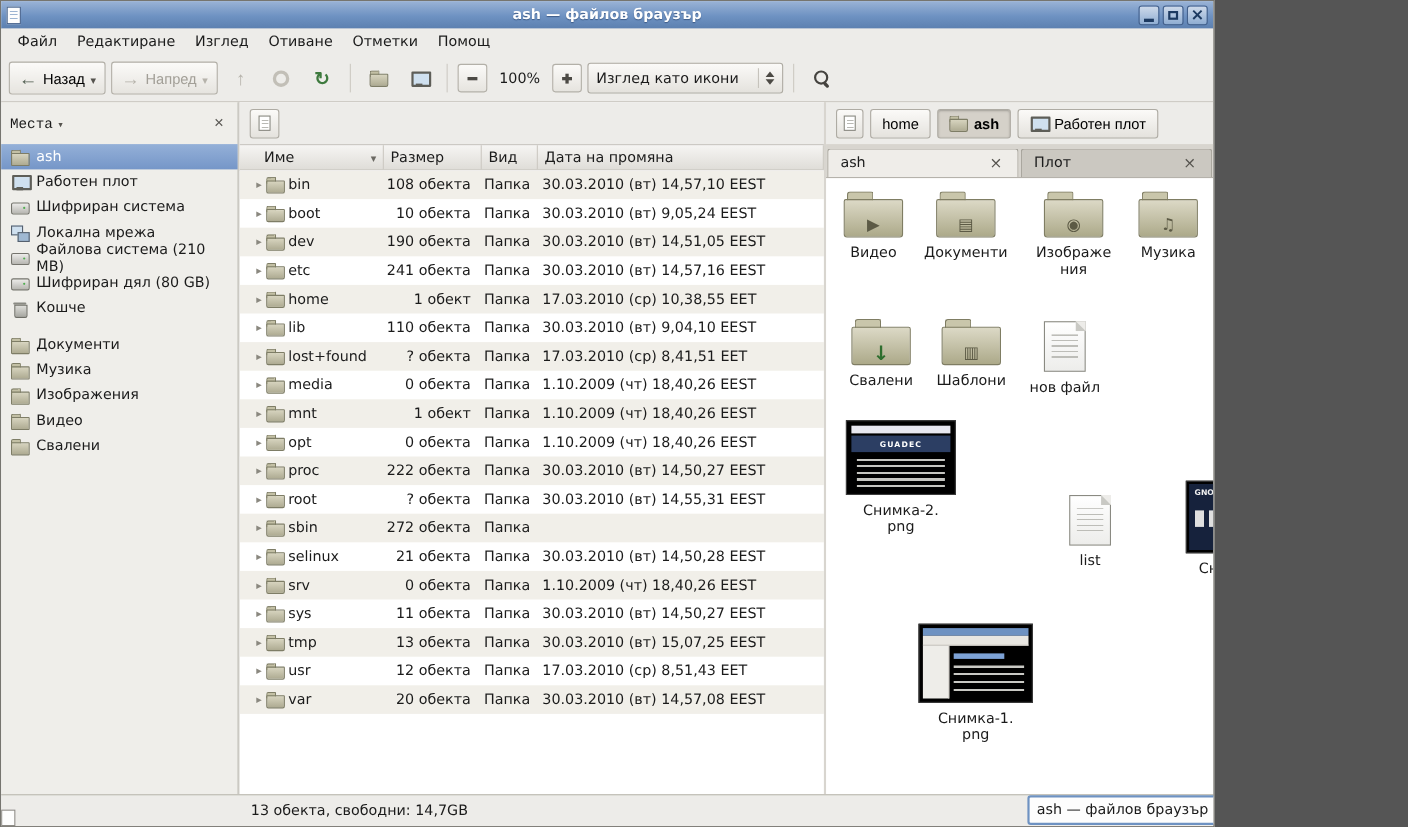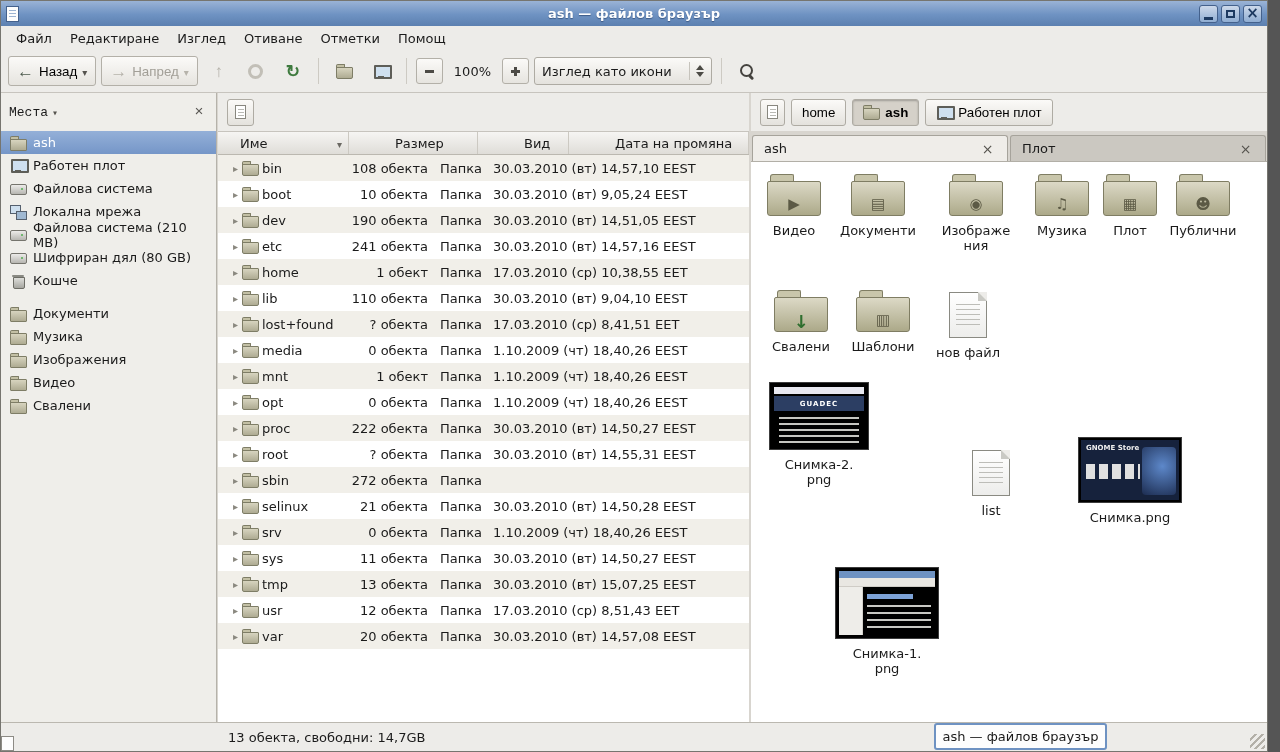--- a/index.html
+++ b/index.html
@@ -1,18 +1,18 @@
 <!DOCTYPE html>
 <html style="--titlebar_blue: #6e92c2; --selection_blue: #7ea3d6; --window_bg: #edece9; --folder_tan: #c9c6ab;"><head>
 <meta charset="utf-8">
 <style>
   *{margin:0;padding:0;box-sizing:border-box;}
   html,body{width:1280px;height:752px;}
   body{font-family:"DejaVu Sans","Liberation Sans",sans-serif;font-size:13px;color:#1b1b1b;background:#555;}
-  .window{position:relative;width:1268px;height:752px;background:var(--window_bg,#edece9);overflow:hidden;border:1px solid #76756f;}
+  .window{position:relative;width:1104px;height:752px;background:var(--window_bg,#edece9);overflow:hidden;border:1px solid #76756f;}
 
   
   .titlebar{position:absolute;left:0;top:0;width:100%;height:25px;
     background:linear-gradient(180deg,#9ab3d6 0%,var(--titlebar_blue,#6e92c2) 55%,#5c80b0 100%);
     display:flex;align-items:center;padding:0 5px;}
   .win-icon{width:13px;height:16px;background:#fdfdfd;border:1px solid #44618c;position:relative;}
   .win-icon::after{content:"";position:absolute;left:2px;top:3px;right:2px;height:8px;
     background:repeating-linear-gradient(180deg,#9db4d2 0 1px,transparent 1px 3px);}
   .title{position:absolute;left:0;right:0;text-align:center;color:#fff;font-weight:bold;
     text-shadow:0 1px 1px #3c5a86;pointer-events:none;}
@@ -92,21 +92,21 @@
   .side-item[data-icon="trash-icon"] .sicon::before{content:"";position:absolute;left:3px;top:4px;width:10px;height:10px;background:linear-gradient(#dededa,#a6a6a0);border:1px solid #6d6d66;border-radius:0 0 2px 2px;}
   .side-item[data-icon="trash-icon"] .sicon::after{content:"";position:absolute;left:2px;top:2px;width:12px;height:2px;background:#8a8a83;border-radius:1px;}
   .side-splitter{position:absolute;left:216px;top:92px;width:1px;bottom:29px;background:#d8d5cf;}
 
   
   .tree-pane{position:absolute;left:217px;top:92px;width:531px;bottom:29px;display:flex;flex-direction:column;background:#fff;}
   .tree-pathbar{height:38px;background:var(--window_bg,#edece9);display:flex;align-items:center;padding:0 9px;flex:0 0 38px;}
   .mini-btn{width:27px;height:27px;border:1px solid #aeaba3;border-radius:3px;
     background:linear-gradient(#fbfaf8,#e4e2dd);display:flex;align-items:center;justify-content:center;}
   .tree-header{display:grid;grid-template-columns:131px 89px 51px 1fr;height:24px;flex:0 0 24px;
-    background:linear-gradient(#f6f5f3,#dfddd8);border-top:1px solid #c7c4be;border-bottom:1px solid #bbb8b0;gap:40px;}
+    background:linear-gradient(#f6f5f3,#dfddd8);border-top:1px solid #c7c4be;border-bottom:1px solid #bbb8b0;}
   .hcell{display:flex;align-items:center;padding:0 6px;border-right:1px solid #ccc9c2;overflow:hidden;}
   .hcell.first{padding-left:22px;justify-content:space-between;}
   .sort-icon::before{content:"▾";font-size:10px;color:#6b6963;}
   .tree-rows{flex:1;overflow:hidden;background:#fff;}
   .trow{display:grid;grid-template-columns:24px 20px 87px 89px 51px 1fr;height:26px;align-items:center;}
   .trow:nth-child(odd){background:#f1efe9;}
   .expander{display:flex;align-items:center;justify-content:flex-end;padding-right:4px;}
   .expander::before{content:"▸";font-size:10px;color:#8a887f;}
   .c-size{text-align:right;padding-right:10px;}
   .c-type{padding-left:2px;}
@@ -282,21 +282,21 @@
           <span>ash</span>
         </div>
 
         <div class="side-item" data-icon="desktop-icon">
           <span class="sicon"></span>
           <span>Работен плот</span>
         </div>
 
         <div class="side-item" data-icon="filesystem-icon">
           <span class="sicon"></span>
-          <span>Файлова система</span>
+          <span>Шифриран система</span>
         </div>
 
         <div class="side-item" data-icon="network-icon">
           <span class="sicon"></span>
           <span>Локална мрежа</span>
         </div>
 
         <div class="side-item" data-icon="drive-icon">
           <span class="sicon"></span>
           <span>Файлова система (210 MB)</span>

